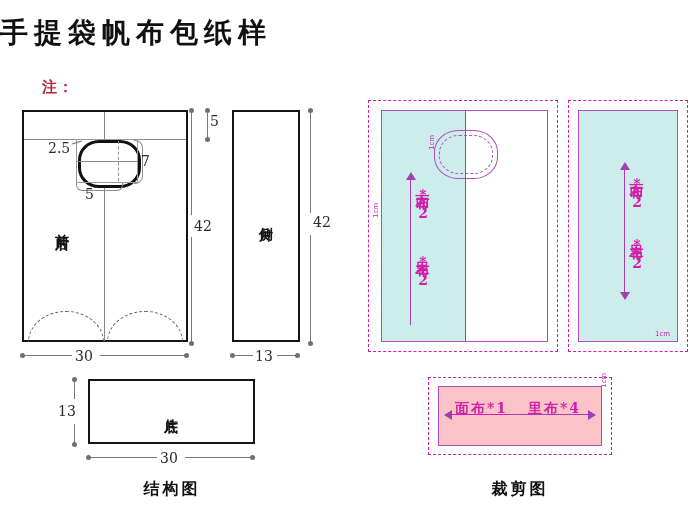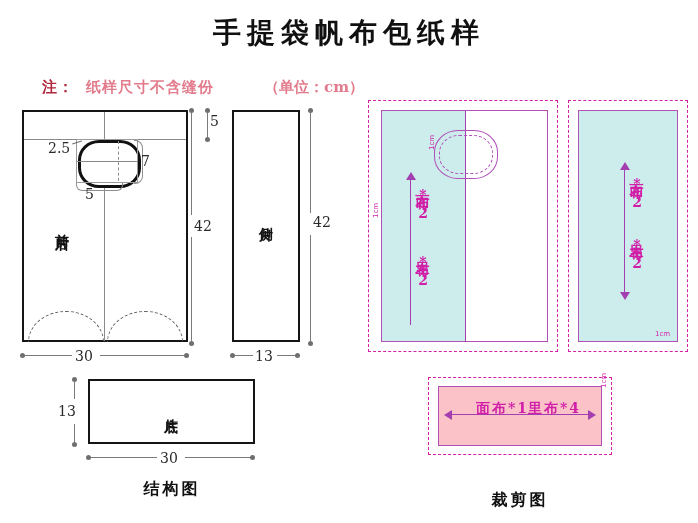--- a/index.html
+++ b/index.html
@@ -6,21 +6,21 @@
   body{
     width:698px;height:523px;position:relative;overflow:hidden;
     font-family:"DejaVu Sans","Liberation Sans",sans-serif;
     color:#1a1a1a;
   }
 
   .abs{position:absolute;}
 
   
   .title{
-    left:0;top:14px;width:698px;text-align:center;
+    left:0;top:14px;width:698px;text-align:left;
     font-family:"DejaVu Serif","Liberation Serif",serif;
     font-size:28px;font-weight:700;letter-spacing:6px;color:#101010;
   }
 
   
   .note-row{left:42px;top:78px;width:330px;height:22px;}
   .note-label{
     position:absolute;left:0;top:0;
     font-family:"DejaVu Serif","Liberation Serif",serif;
     font-size:15px;font-weight:700;color:#b0283c;letter-spacing:1px;
@@ -86,22 +86,20 @@
     font-size:7px;color:#d11fa8;white-space:nowrap;
   }
 </style>
 </head>
 <body>
 
 <div class="abs title">手提袋帆布包纸样</div>
 
 <div class="abs note-row">
   <span class="note-label">注：</span>
-  <span class="note-text">纸样尺寸不含缝份</span>
-  <span class="note-unit">（单位：cm）</span>
 </div>
 
 <div class="abs rect-solid" style="left:22px;top:110px;width:166px;height:232px;"></div>
 
 <div class="abs thin-line" style="left:24px;top:139px;width:162px;height:1px;"></div>
 
 <div class="abs thin-line" style="left:104px;top:112px;width:1px;height:229px;"></div>
 
 <div class="abs" style="left:78px;top:140px;width:57px;height:42px;border:3px solid #111;border-radius:21px/20px;background:#fff;"></div>
 
@@ -207,17 +205,17 @@
 <div class="abs vlabel" style="left:628px;top:172px;">面布*2</div>
 <div class="abs vlabel" style="left:628px;top:233px;">里布*2</div>
 <div class="abs tiny-cm" style="left:655px;top:330px;">1cm</div>
 
 <div class="abs cut-dashed" style="left:428px;top:377px;width:184px;height:78px;"></div>
 <div class="abs cut-solid fill-pink" style="left:438px;top:386px;width:164px;height:60px;"></div>
 
 <div class="abs mg-line" style="left:452px;top:414px;width:136px;height:1.4px;"></div>
 <div class="abs" style="left:444px;top:410px;width:0;height:0;border-top:5px solid transparent;border-bottom:5px solid transparent;border-right:8px solid #a33fb0;"></div>
 <div class="abs" style="left:588px;top:410px;width:0;height:0;border-top:5px solid transparent;border-bottom:5px solid transparent;border-left:8px solid #a33fb0;"></div>
-<div class="abs hlabel" style="left:476px;top:400px;">面布*1</div>
+<div class="abs hlabel" style="left:455px;top:400px;text-decoration:underline;">面布*1</div>
 <div class="abs hlabel" style="left:528px;top:400px;">里布*4</div>
 <div class="abs tiny-cm" style="left:600px;top:388px;transform:rotate(-90deg);transform-origin:left top;">1cm</div>
 
-<div class="abs section-caption" style="left:458px;top:490px;width:124px;">裁剪图</div>
+<div class="abs section-caption" style="left:458px;top:479px;width:124px;">裁剪图</div>
 
 </body></html>

